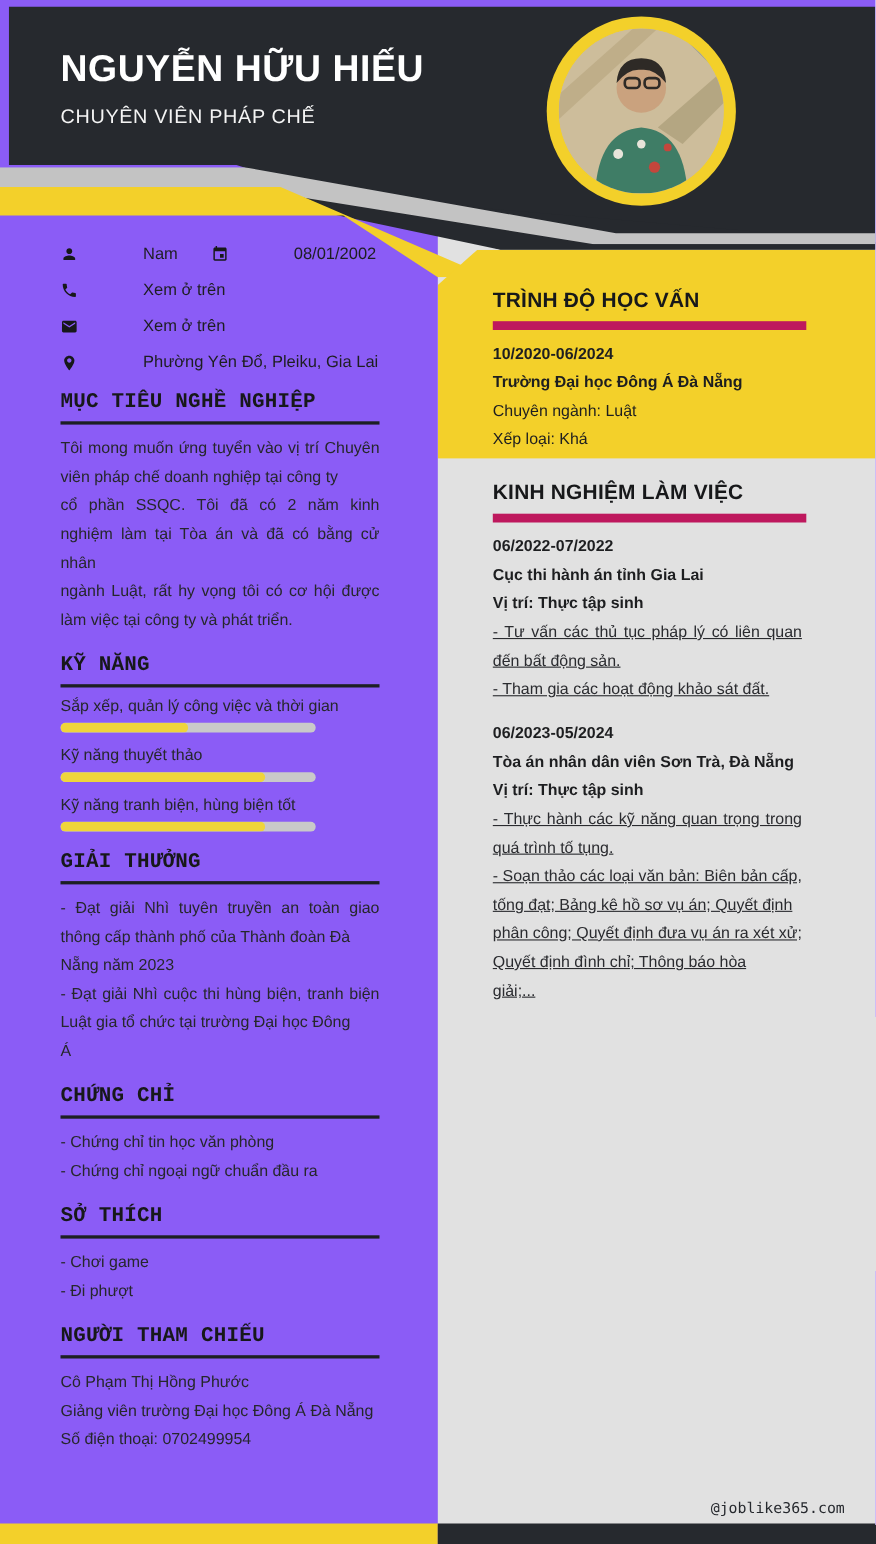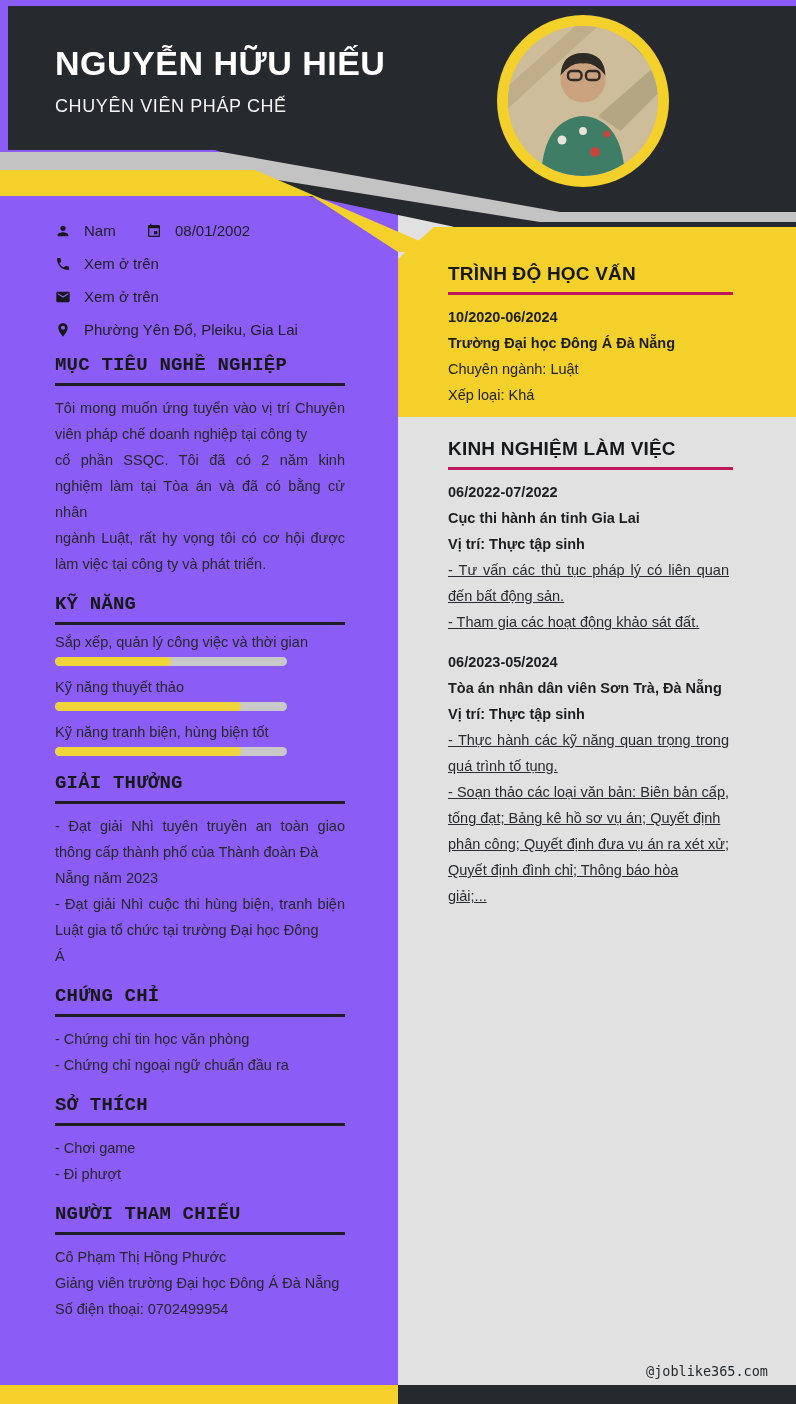--- a/index.html
+++ b/index.html
@@ -22,38 +22,38 @@
   .job-title{position:absolute;left:55px;top:96px;font-size:18px;font-weight:400;color:#f4f4f4;letter-spacing:.6px;}
   .photo-ring{position:absolute;left:497px;top:15px;width:172px;height:172px;border-radius:50%;background:#f3d02a;}
   .photo{position:absolute;left:11px;top:11px;width:150px;height:150px;border-radius:50%;overflow:hidden;background:#cdbd9b;}
   .photo svg{display:block;width:100%;height:100%;}
 
   
   .left-col{position:absolute;left:0;top:206px;width:398px;box-sizing:border-box;padding:16px 53px 0 55px;}
   .info-row{display:flex;align-items:center;margin-bottom:16px;font-size:15px;color:#1d1e20;}
   .info-row .ic{width:16px;height:16px;margin-right:13px;flex:0 0 16px;}
   .info-row .ic svg{display:block;width:16px;height:16px;fill:#17181a;}
-  .info-val{white-space:nowrap;}
+  .info-val{white-space:nowrap;margin-left:46px;}
   .gender-val{width:62px;}
   h2.sec{font-size:19px;font-weight:700;color:#17181a;margin:16px 0 9px 0;padding-bottom:7px;
          border-bottom:3px solid #1d1f24;letter-spacing:.2px;font-family:Liberation Mono, monospace;}
   .body-text{font-size:14.5px;line-height:26px;color:#26272b;text-align:justify;white-space:pre-line;}
   .plain-line{font-size:14.5px;line-height:26px;color:#26272b;}
 
   .skill{margin-bottom:13px;}
   .skill-label{font-size:14.5px;color:#26272b;margin-bottom:7px;}
   .bar{width:232px;height:9px;border-radius:5px;background:#c9c9c9;overflow:hidden;}
   .bar-fill{height:9px;border-radius:5px;background:#efd53b;}
 
   
   .edu-panel{position:absolute;left:398px;top:227px;width:398px;height:190px;background:#f3d02a;
         box-sizing:border-box;padding:36px 31px 0 50px;
         clip-path:polygon(0 32px,36px 0,100% 0,100% 100%,0 100%);}
   h2.sec-r{font-size:19px;font-weight:700;color:#17181a;margin:0 0 9px 0;padding-bottom:7px;
-         border-bottom:3px solid #be185d;width:285px;letter-spacing:.2px;}
+         border-bottom:8px solid #be185d;width:285px;letter-spacing:.2px;}
   .r-line{font-size:14.5px;line-height:26px;color:#1d1e20;}
   .b{font-weight:700;}
 
   .work-col{position:absolute;left:398px;top:425px;width:352px;box-sizing:border-box;padding:13px 21px 0 50px;}
   .job{margin-bottom:14px;}
   .job .body-text{color:#2a2b2f;text-decoration:underline;}
 
   
   .footer-left{position:absolute;left:0;top:1385px;width:398px;height:19px;background:#f3d02a;}
   .footer-right{position:absolute;left:398px;top:1385px;width:398px;height:19px;background:#26292e;}

